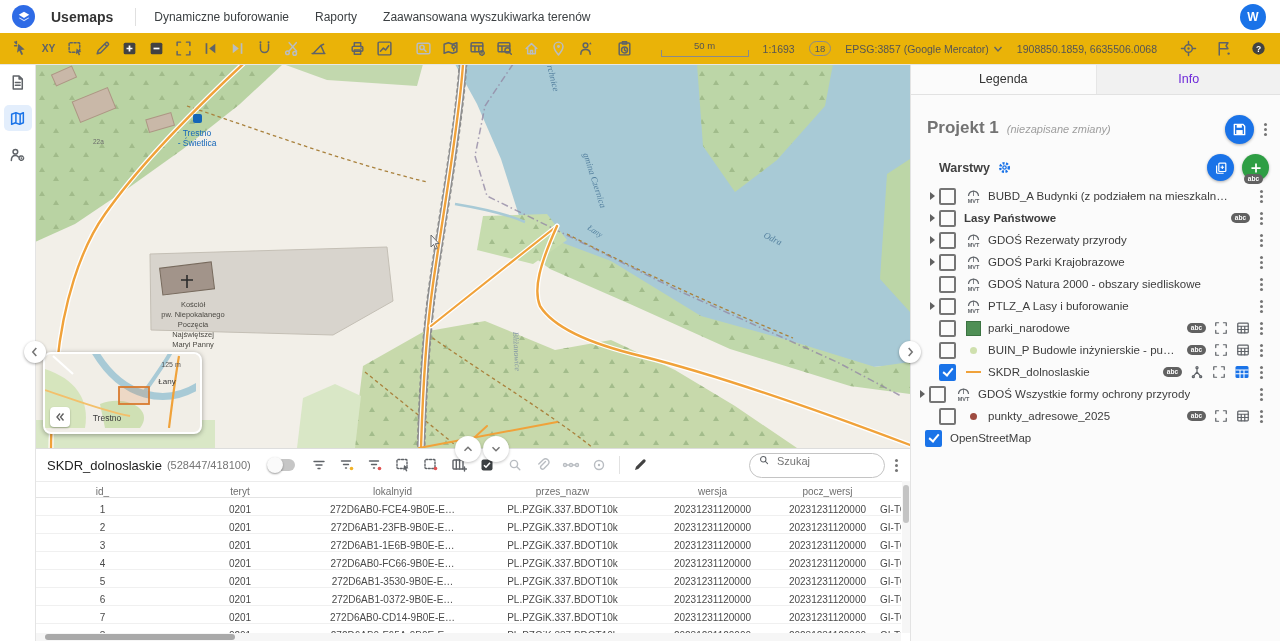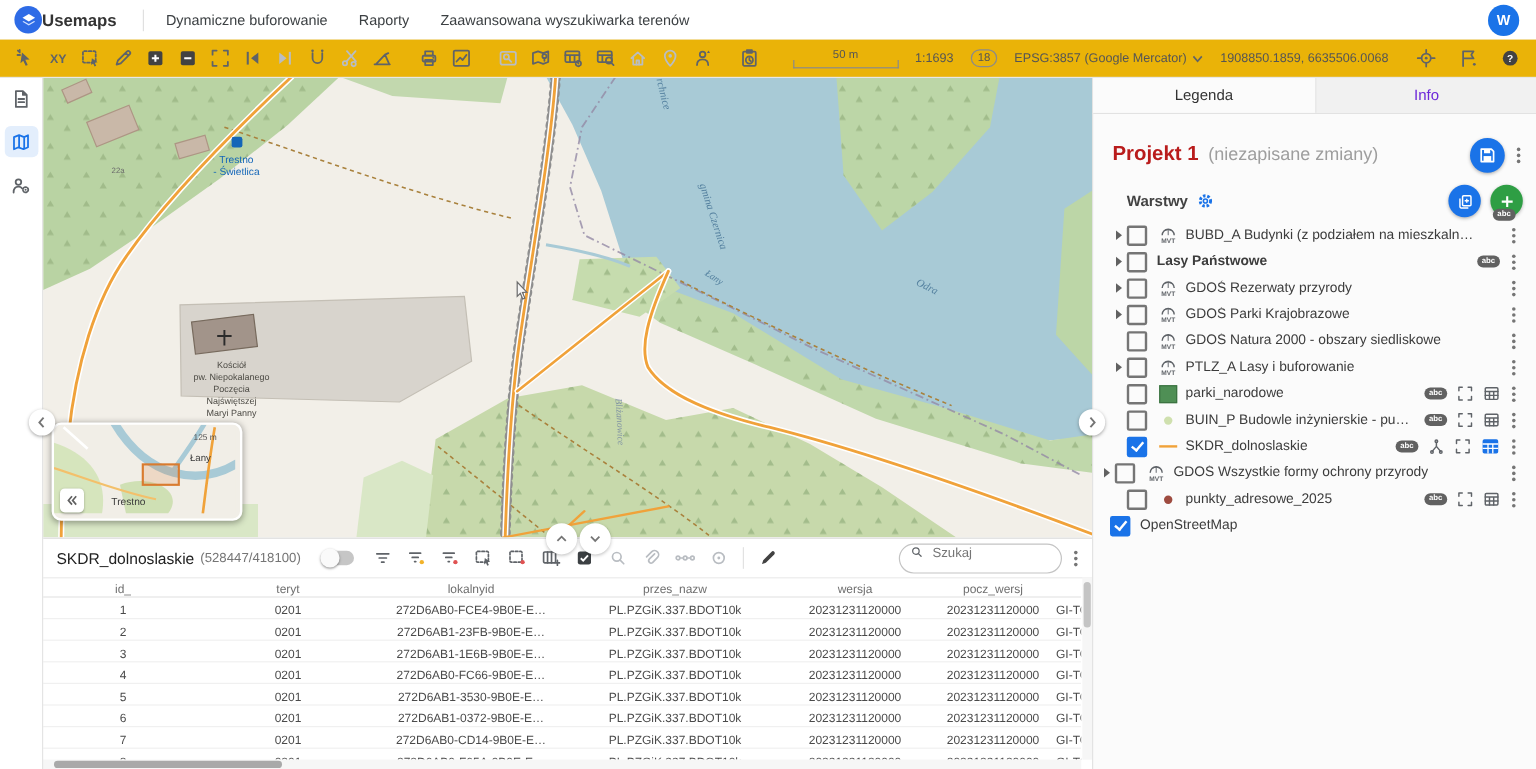--- a/index.html
+++ b/index.html
@@ -7,21 +7,21 @@
        font-family:"Liberation Sans",sans-serif;-webkit-font-smoothing:antialiased;}
   svg{display:block}
   .sic{stroke:#5f6368;fill:none;stroke-width:1.4;stroke-linecap:round;stroke-linejoin:round}
   .fic{fill:#5f6368;stroke:none}
   .dis .sic{stroke:#b9bdc2}.dis .fic{fill:#b9bdc2}
 
   
   .topbar{position:absolute;left:0;top:0;right:0;height:33px;background:#fff;border-bottom:1px solid #f0f0f0;
           display:flex;align-items:center;z-index:30}
   .logo{width:23px;height:23px;border-radius:50%;background:#2e6be6;display:flex;align-items:center;justify-content:center;margin-left:12px}
-  .brand{font-size:14px;font-weight:bold;color:#333;margin-left:0}
+  .brand{font-size:14px;font-weight:bold;color:#333;margin-left:16px}
   .topsep{width:1px;height:18px;background:#e0e0e0;margin:0 18px 0 22px}
   .navitem{font-size:12px;color:#3c4043;margin-right:26px;cursor:pointer}
   .avatar{margin-left:auto;margin-right:14px;width:26px;height:26px;border-radius:50%;background:#1a73e8;color:#fff;
           font-size:12px;font-weight:bold;display:flex;align-items:center;justify-content:center}
 
   
   .toolbar{position:absolute;left:0;top:33px;right:0;height:31px;background:#eab308;border-bottom:1px solid #e7e7e7;
            display:flex;align-items:center;z-index:30;padding:0 8px}
   .tbicon{width:25px;height:25px;display:flex;align-items:center;justify-content:center;border-radius:4px;flex:0 0 auto;margin:0 1px;cursor:pointer}
   .tbgap{width:12px;flex:0 0 auto}
@@ -47,22 +47,22 @@
   .navbtn{position:absolute;width:22px;height:22px;border-radius:50%;background:#fff;box-shadow:0 1px 3px rgba(0,0,0,.35);
         display:flex;align-items:center;justify-content:center;z-index:45;cursor:pointer}
 
   
   .rpanel{position:absolute;left:910px;top:64px;width:370px;bottom:0;background:#fbfbfb;border-left:1px solid #e3e3e3;z-index:20}
   .tabs{display:flex;height:30px;border-bottom:1px solid #e2e2e2}
   .tab{flex:1;display:flex;align-items:center;justify-content:center;font-size:12.5px;cursor:pointer}
   .tab.active{background:#fbfbfb;color:#333}
   .tab.inactive{background:#f1f1f1;color:#6d28d9;border-left:1px solid #e6e6e6}
   .projrow{display:flex;align-items:baseline;padding:16px 12px 0 16px}
-  .projname{font-size:17px;font-weight:bold;color:#b91c1c}
-  .projstatus{font-size:15px;color:#9e9e9e;margin-left:8px}
+  .projname{font-size:17px;font-weight:bold;color:#737373}
+  .projstatus{font-size:11px;font-style:italic;color:#9e9e9e;margin-left:8px}
   .projbtns{margin-left:auto;display:flex;align-items:center;gap:8px;transform:translateY(4px)}
   .cbtn{width:29px;height:29px;border-radius:50%;display:flex;align-items:center;justify-content:center;
         box-shadow:0 1px 3px rgba(0,0,0,.3);cursor:pointer}
   .cbtn.blue{background:#1a73e8}.cbtn.green{background:#2e9e44}
   .warstwy{display:flex;align-items:center;padding:14px 12px 0 28px}
   .warstwy .t{font-size:12.5px;color:#424242;font-weight:bold}
   .wbtns{margin-left:auto;display:flex;align-items:center;gap:8px}
   .abc{background:#616161;color:#fff;font-size:6.5px;font-weight:bold;padding:1.5px 4px;border-radius:6px;line-height:1}
   .float-abc{position:absolute;right:18px;top:110px}
   .layers{position:absolute;left:0;right:0;top:121px;bottom:0;overflow:hidden}

